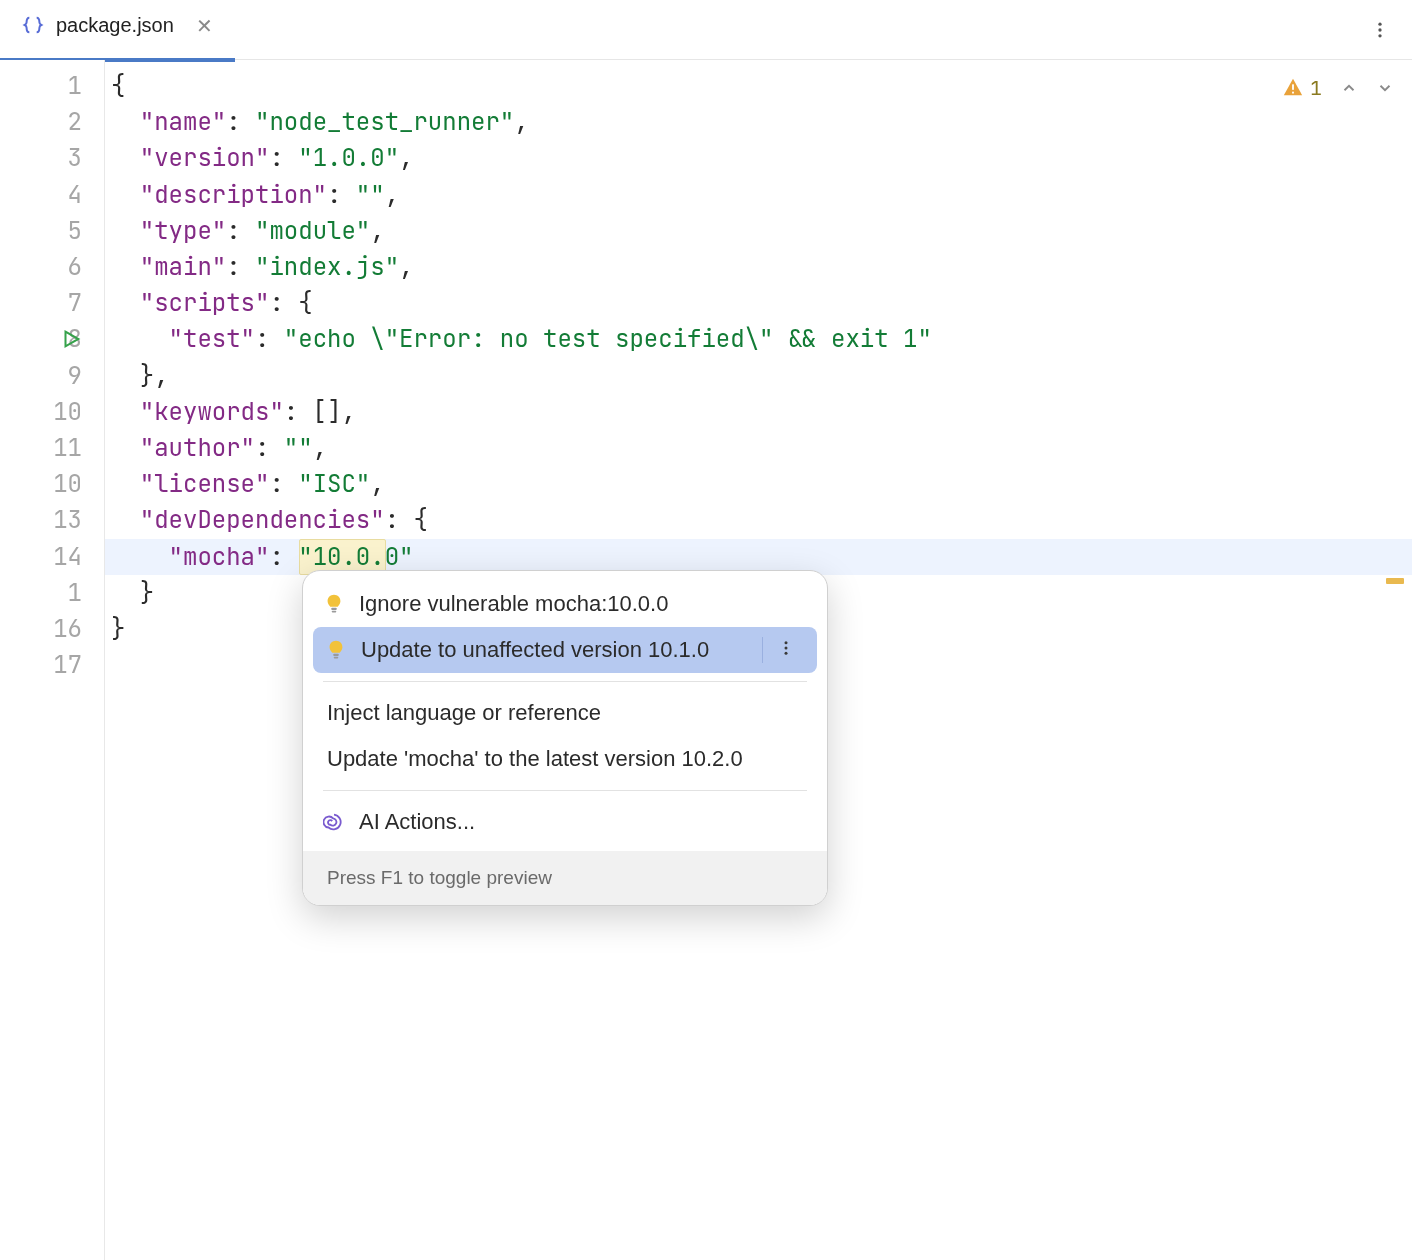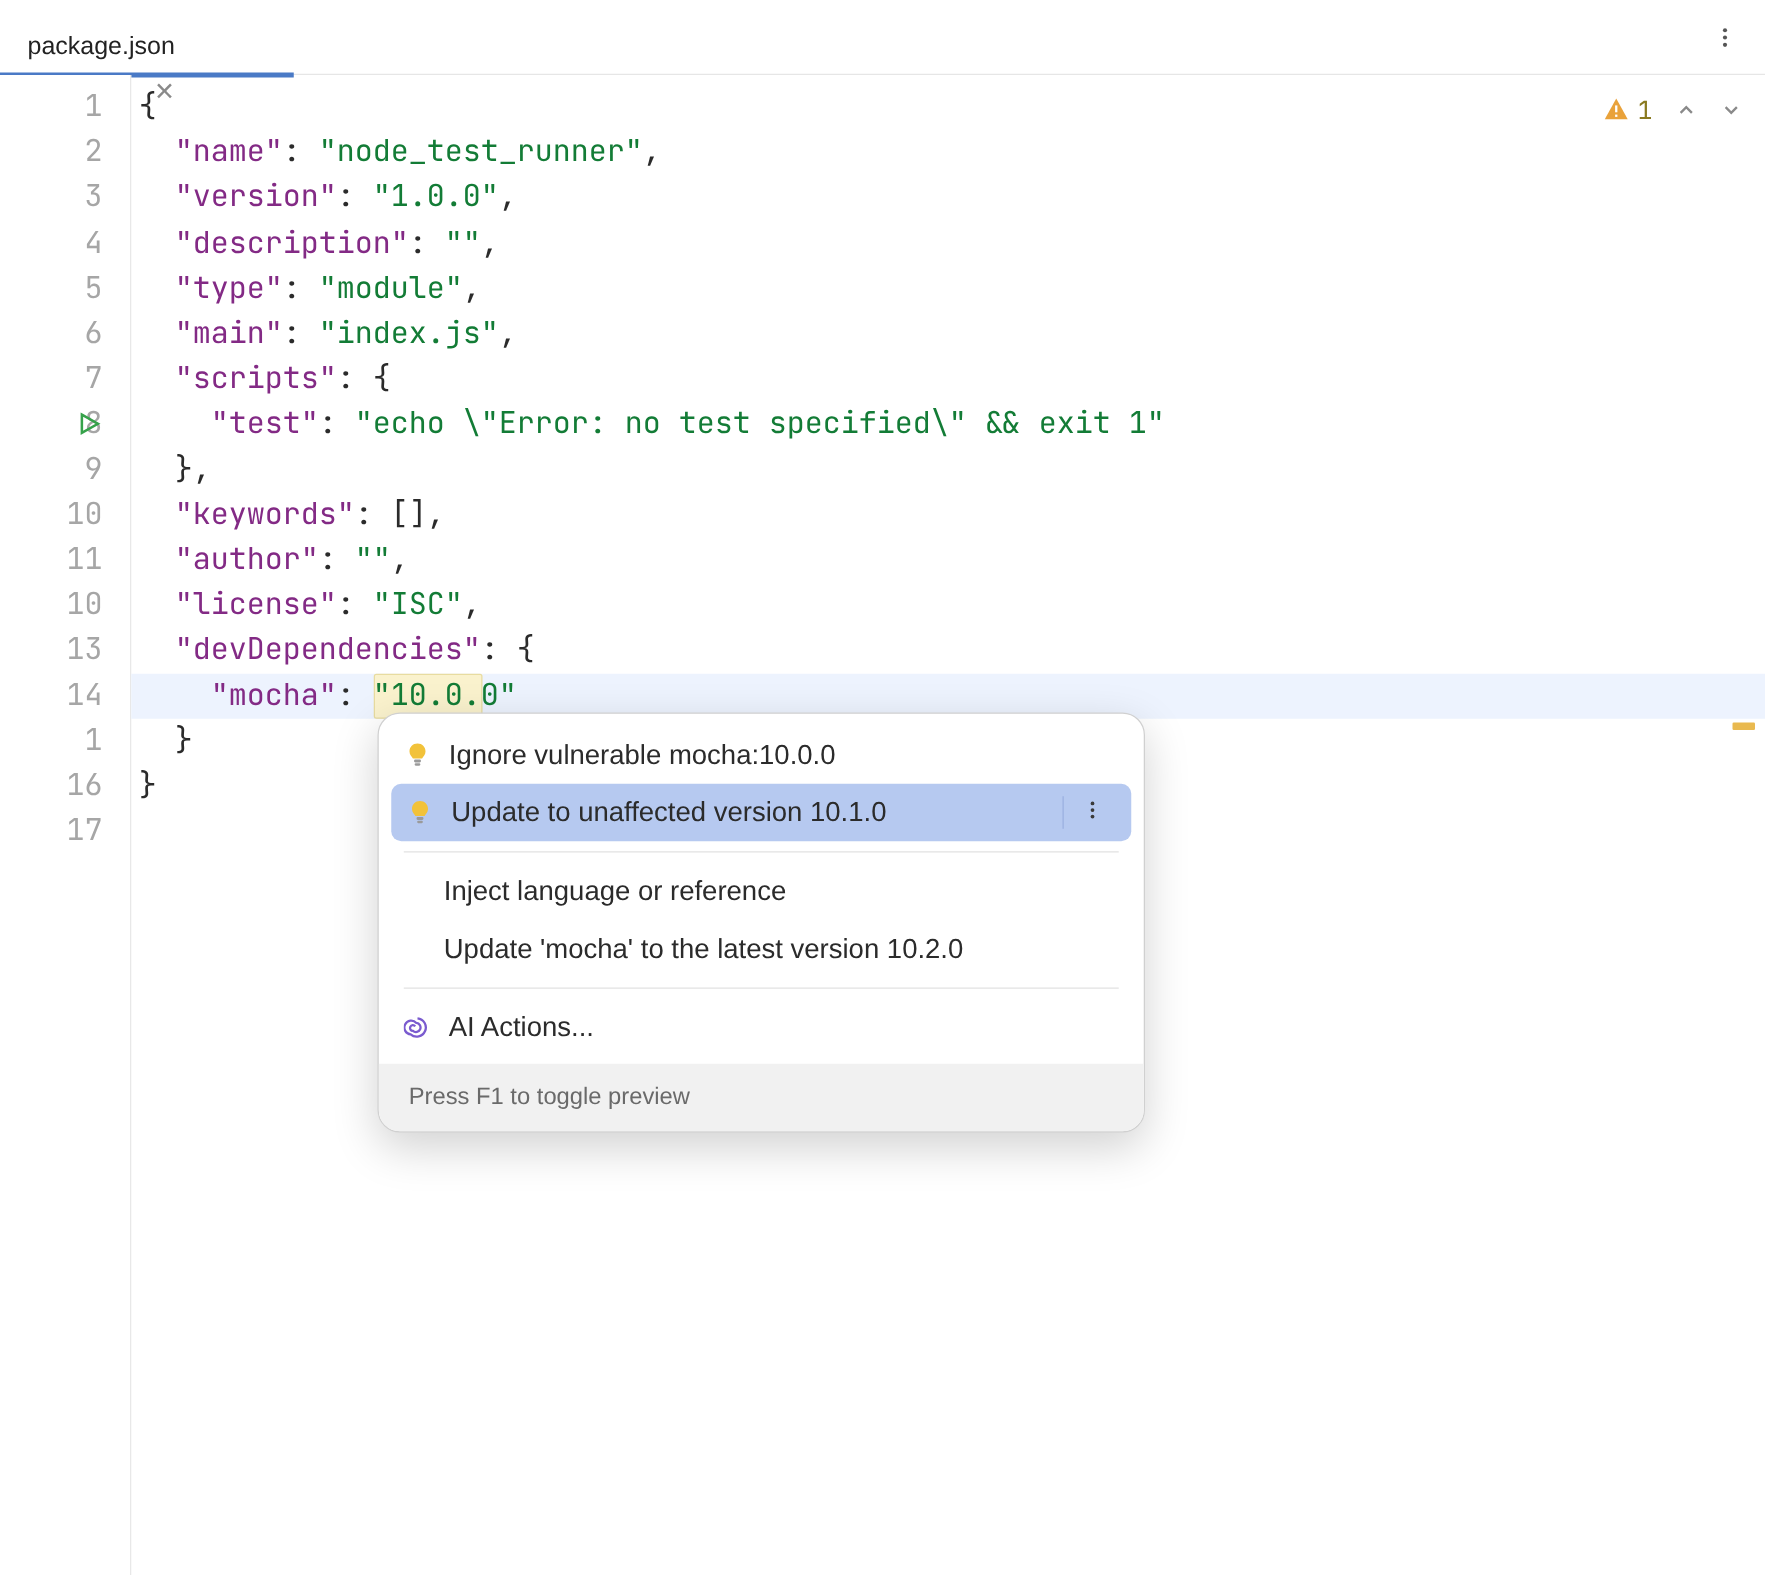--- a/index.html
+++ b/index.html
@@ -6,23 +6,22 @@
     body {
       font-family: -apple-system, BlinkMacSystemFont, "Segoe UI", sans-serif;
       background:#ffffff;
       width:1412px; height:1260px; overflow:hidden; position:relative;
     }
     .tab-bar {
       height:60px; display:flex; align-items:center; border-bottom:1px solid #e6e6e6;
       padding:0 10px;
     }
     .tab {
-      display:flex; align-items:flex-end; gap:12px; padding:14px 18px 14px 12px;
+      display:flex; align-items:flex-start; gap:12px; padding:14px 18px 14px 12px;
       height:60px;
-      flex-direction:column;
     }
     .tab-active-underline {
       position:absolute; top:58px; left:0; width:235px; height:4px; background:#4a7ac6;
     }
     .file-icon { width:22px; height:22px; color:#586cd6; }
     .tab-title { font-size:20px; color:#222; }
     .close-x { margin-left:10px; color:#8a8a8a; font-size:20px; }
     .more-btn { margin-left:auto; color:#555; width:32px; height:32px; display:flex;
       align-items:center; justify-content:center; border-radius:6px; cursor:pointer; margin-right:6px;}
     .editor-area { display:flex; height:calc(100% - 60px); }
@@ -47,29 +46,29 @@
     .key { color:#832a85; }
     .pun { color:#2b2b2b; }
     .run-icon {
       position:absolute; color:#36a24b; width:22px; height:22px; left:60px;
     }
     .status-top { position:absolute; top:10px; right:18px; display:flex; align-items:center; gap:18px; }
     .warn-badge { display:flex; align-items:center; gap:6px; color:#8a7a20; font-size:20px; }
     .warn-icon { color:#e9a23a; }
     .chev { color:#8a8a8a; width:18px; }
     .popup {
-      position:absolute; width:614px; background:#fff;
+      position:absolute; width:526px; background:#fff;
       border:1px solid #d0d0d0; border-radius:18px; box-shadow:0 12px 36px rgba(0,0,0,.18);
       overflow:hidden; top:570px; left:302px;
     }
     .popup-item {
       display:flex; align-items:center; padding:10px 22px 10px 20px; font-size:22px; color:#2b2b2b;
       gap:14px; cursor:pointer;
     }
-    .popup-pad { padding-left:24px;margin-left:28px; }
+    .popup-pad { padding-left:24px; }
     .popup-item.sel {
       background:#b6c9f0; border-radius:8px; margin:0 10px; padding-left:12px; 
     }
     .popup-item.sel .more-dots { margin-left:auto; padding-left:14px; border-left:1px solid #9ab0e0; }
     .divider { height:1px; background:#e2e2e2; margin:4px 20px; }
     .bulb { width:22px; height:22px; }
     .popup-footer {
       background:#f1f1f1; font-size:19px; color:#6a6a6a; padding:16px 24px;
     }
     .spiral { color:#7a5bcf; width:22px; height:22px; }

